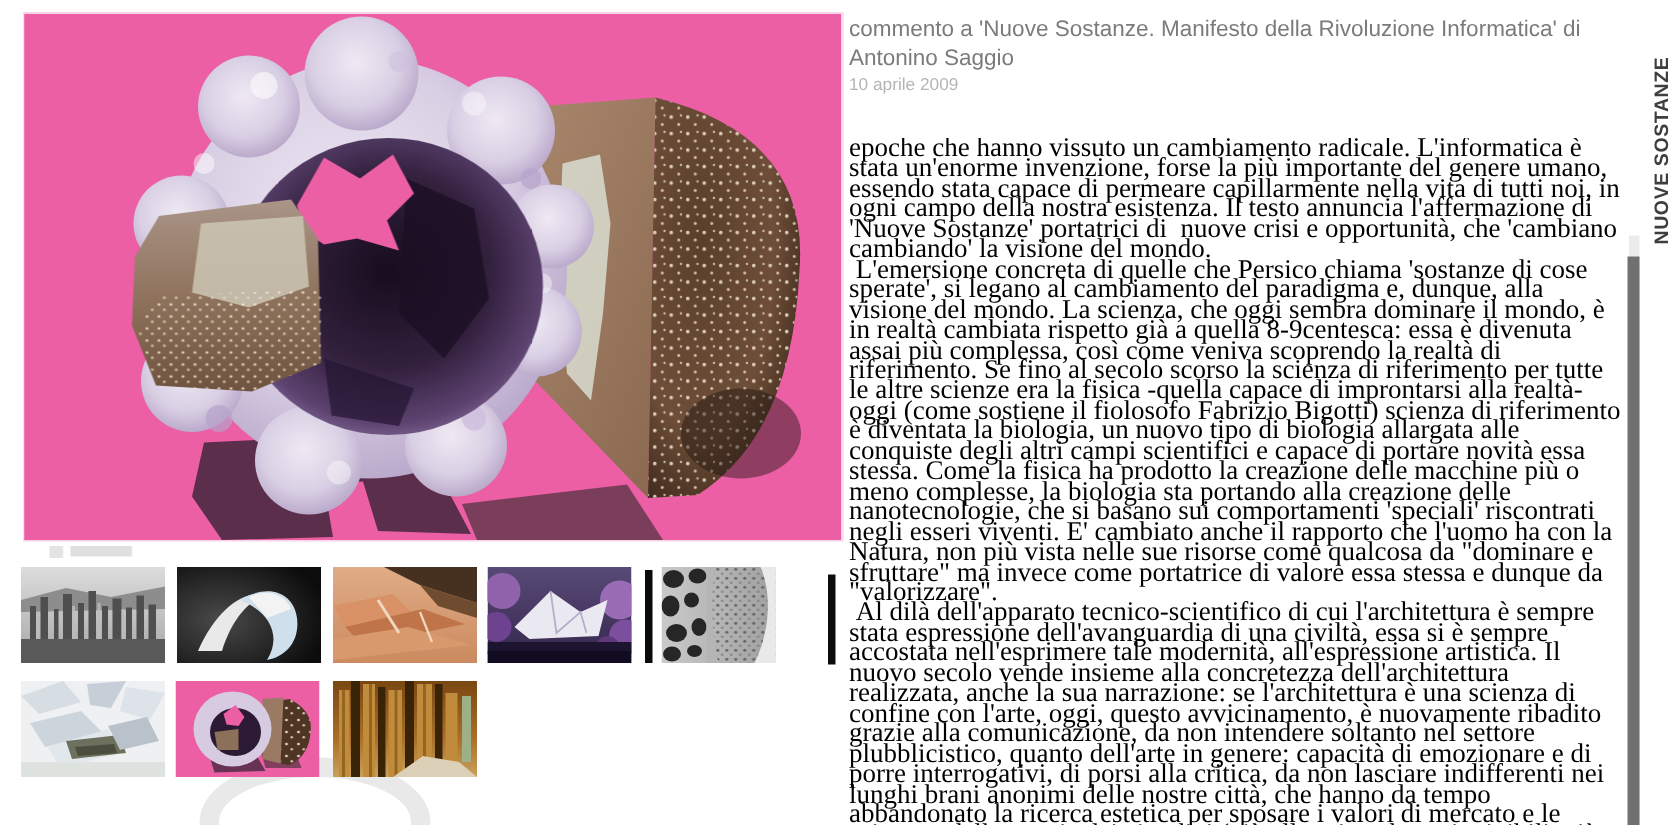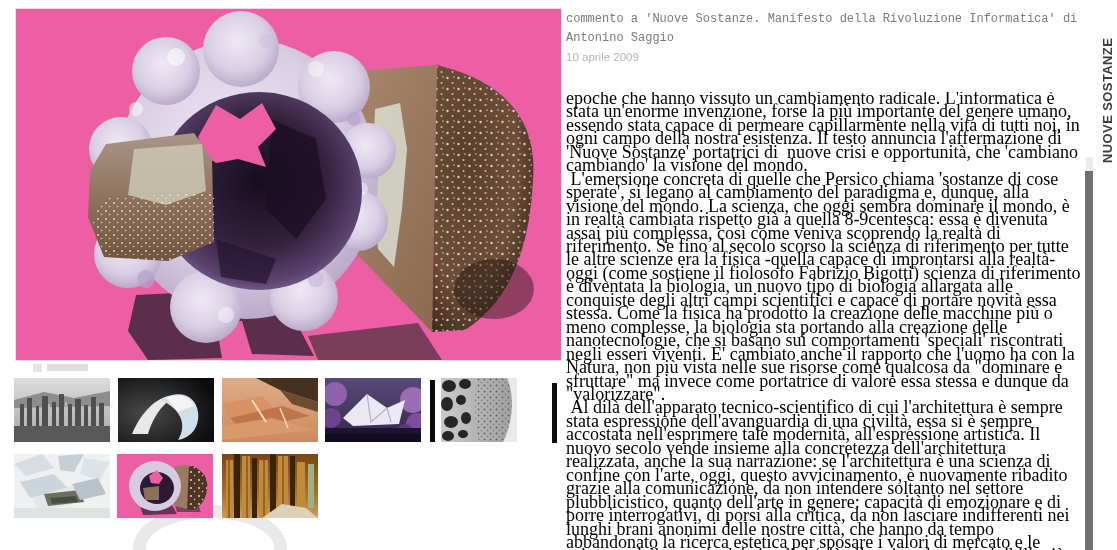--- a/index.html
+++ b/index.html
@@ -32,22 +32,22 @@
   .row1{top:378px;} .row2{top:454px;}
   .t1{left:14px;} .t2{left:118px;} .t3{left:222px;} .t4{left:325px;}
   .divider-bar{position:absolute;left:430px;top:380px;width:5px;height:62px;background:#0a0a0a;z-index:2;}
   .t5{left:441px;width:76px;}
   .t6{left:14px;} .t7{left:117px;} .t8{left:222px;}
   .edge-strip{position:absolute;left:552px;top:383px;width:5px;height:60px;background:#0c0c0c;z-index:2;}
 
   
   .article{position:absolute;left:566px;top:10px;width:517px;}
   .article-title{
-    margin:0;font-size:12px;line-height:19px;font-weight:400;color:#7b7b7b;
-    font-family:Liberation Mono, monospace;
+    margin:0;font-size:15px;line-height:19px;font-weight:400;color:#7b7b7b;
+    font-family:Liberation Sans, sans-serif;
   }
   .article-date{margin-top:3px;font-size:11.5px;color:#b5b5b5;}
   .article-body{
     position:absolute;left:566px;top:92px;width:517px;height:458px;overflow:hidden;
     font-family:"Liberation Serif",serif;font-size:18px;line-height:13.45px;color:#000;
     white-space:pre-wrap;
   }
 
   
   .vertical-banner{

